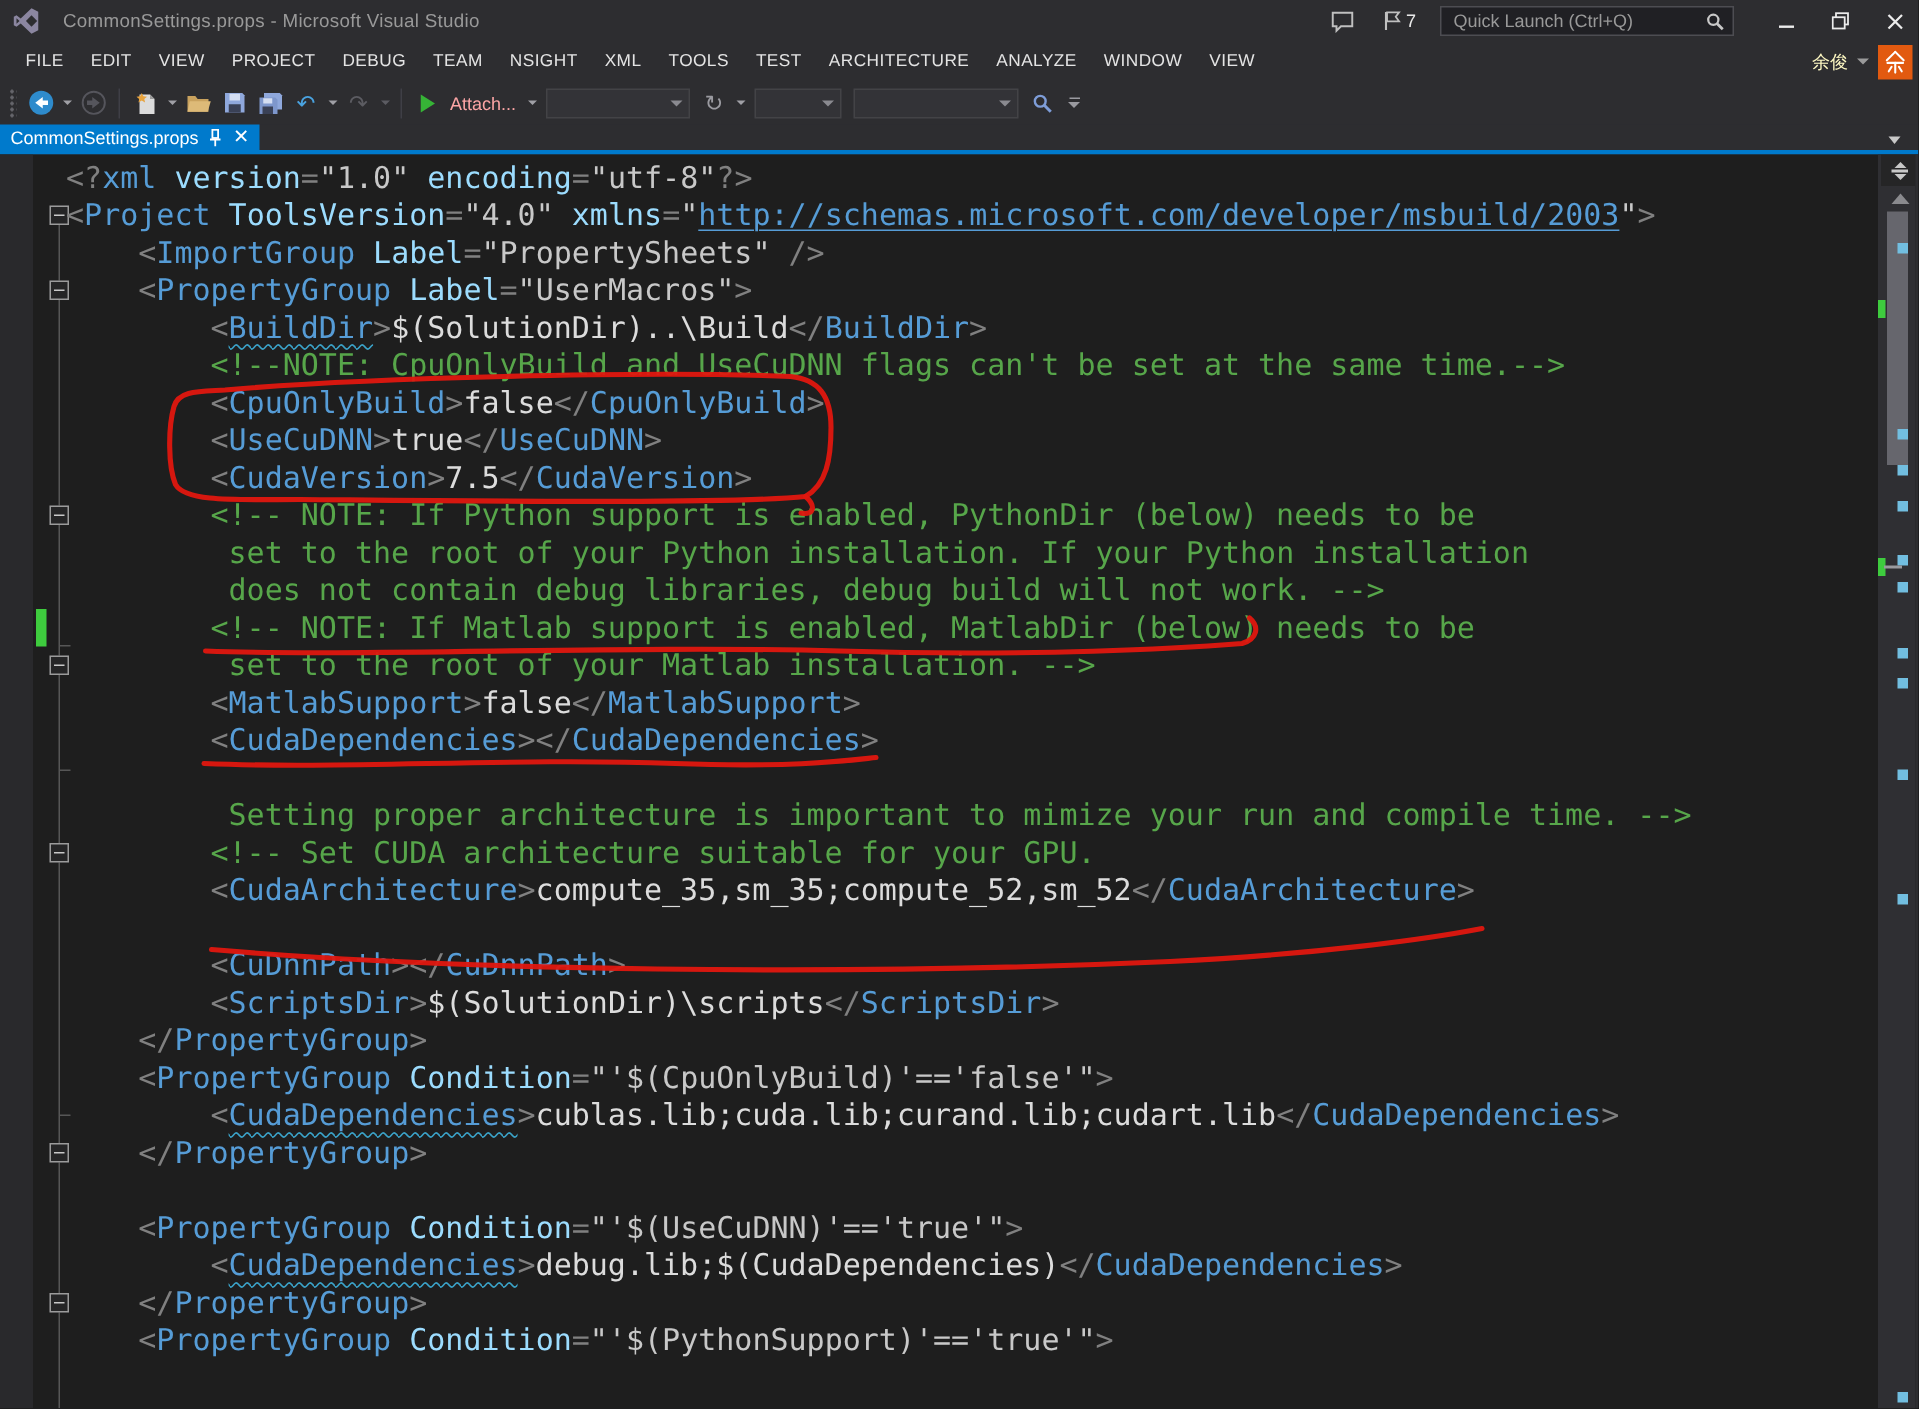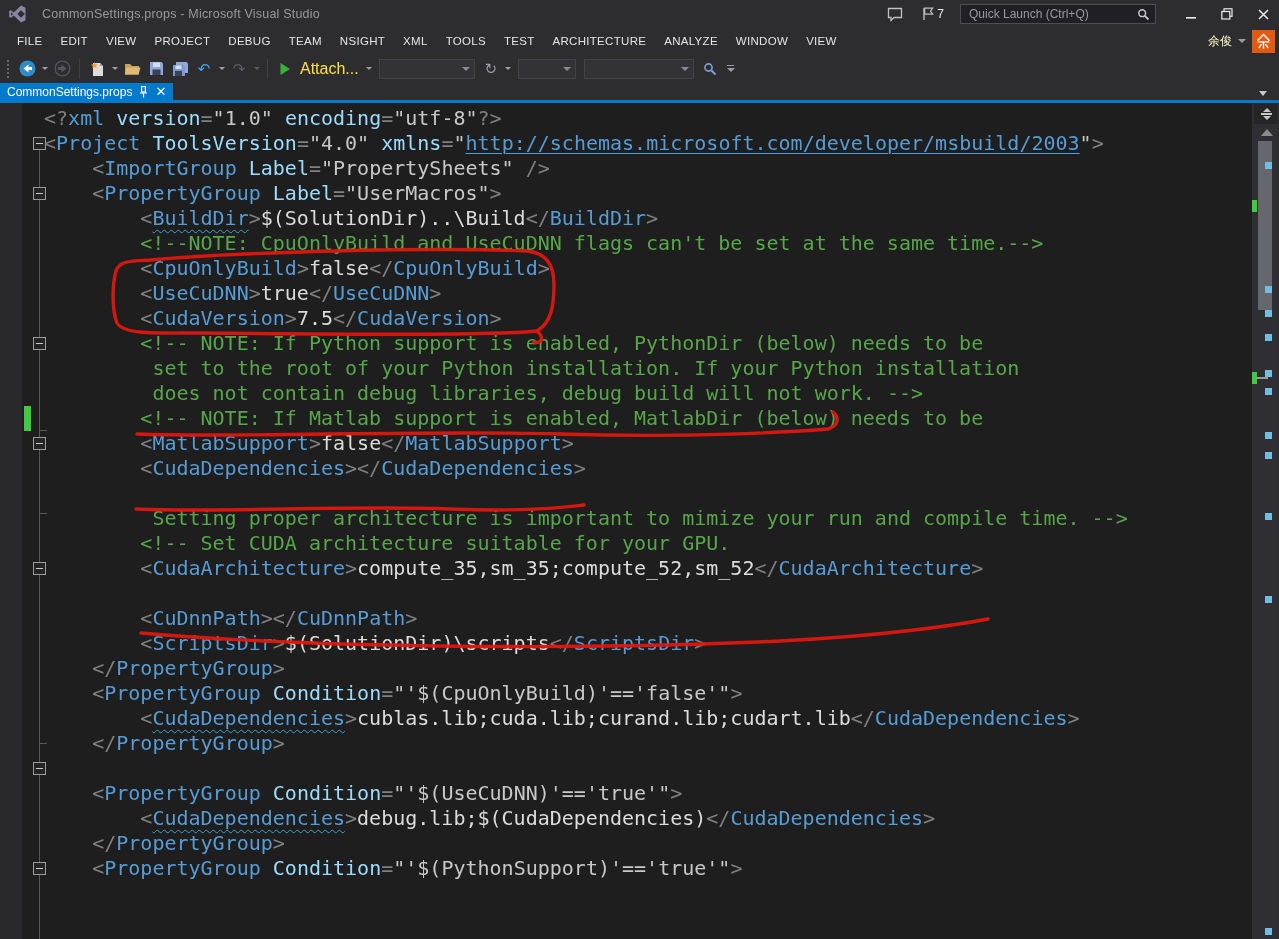--- a/index.html
+++ b/index.html
@@ -28,21 +28,21 @@
   .avatar { width:23px; height:23px; background:#E25A10; display:flex; align-items:center; justify-content:center; }
 
   
   .toolbar { height:29px; display:flex; align-items:center; padding-left:3px; gap:2px; }
   .grip { width:5px; height:20px; margin:0 3px; background-image:radial-gradient(circle,#66666C 1px,transparent 1.3px); background-size:4px 4px; }
   .tbtn { min-width:22px; height:22px; display:flex; align-items:center; justify-content:center; }
   .dd { width:9px; height:22px; display:flex; align-items:center; justify-content:center; }
   .dd i { width:0; height:0; border-left:3.5px solid transparent; border-right:3.5px solid transparent; border-top:3.5px solid #A0A0A6; }
   .dd.dim i { border-top-color:#5C5C62; }
   .tsep { width:1px; height:20px; background:#3F3F46; margin:0 4px; }
-  .attach-label { font-size:16px; color:#fde047; margin:0 4px 0 2px; }
+  .attach-label { font-size:12px; color:#fca5a5; margin:0 4px 0 2px; }
   .combo { height:20px; background:#333337; border:1px solid #434346; display:flex; align-items:center; justify-content:flex-end; margin:0 3px; }
   .combo .caret-down { margin-right:4px; border-top-color:#8A8A90; }
   .uarrow { font-size:15px; color:#4AA3E0; font-family:"DejaVu Sans", sans-serif; }
   .uarrow.dim { color:#5C5C62; }
   .overflow { display:flex; flex-direction:column; align-items:center; gap:2px; margin-left:4px; }
   .overflow b { width:7px; height:1px; background:#9A9AA0; }
 
   
   .tabrow { height:17px; background:#2D2D30; display:flex; align-items:flex-end; position:relative; }
   .tab { height:17px; background:#007ACC; display:flex; align-items:center; padding:0 7px; gap:7px; }
@@ -306,20 +306,21 @@
         <div class="cl">    <span class="s-d">&lt;</span><span class="s-t">PropertyGroup</span><span class="s-p"> </span><span class="s-a">Label</span><span class="s-d">=</span><span class="s-v">"UserMacros"</span><span class="s-d">&gt;</span></div>
         <div class="cl">        <span class="s-d">&lt;</span><span class="s-q">BuildDir</span><span class="s-d">&gt;</span><span class="s-x">$(SolutionDir)..\Build</span><span class="s-d">&lt;/</span><span class="s-t">BuildDir</span><span class="s-d">&gt;</span></div>
         <div class="cl">        <span class="s-c">&lt;!--NOTE: CpuOnlyBuild and UseCuDNN flags can't be set at the same time.--&gt;</span></div>
         <div class="cl">        <span class="s-d">&lt;</span><span class="s-t">CpuOnlyBuild</span><span class="s-d">&gt;</span><span class="s-x">false</span><span class="s-d">&lt;/</span><span class="s-t">CpuOnlyBuild</span><span class="s-d">&gt;</span></div>
         <div class="cl">        <span class="s-d">&lt;</span><span class="s-t">UseCuDNN</span><span class="s-d">&gt;</span><span class="s-x">true</span><span class="s-d">&lt;/</span><span class="s-t">UseCuDNN</span><span class="s-d">&gt;</span></div>
         <div class="cl">        <span class="s-d">&lt;</span><span class="s-t">CudaVersion</span><span class="s-d">&gt;</span><span class="s-x">7.5</span><span class="s-d">&lt;/</span><span class="s-t">CudaVersion</span><span class="s-d">&gt;</span></div>
         <div class="cl">        <span class="s-c">&lt;!-- NOTE: If Python support is enabled, PythonDir (below) needs to be</span></div>
         <div class="cl">         <span class="s-c">set to the root of your Python installation. If your Python installation</span></div>
         <div class="cl">         <span class="s-c">does not contain debug libraries, debug build will not work. --&gt;</span></div>
         <div class="cl">        <span class="s-c">&lt;!-- NOTE: If Matlab support is enabled, MatlabDir (below) needs to be</span></div>
+        <div class="cl">         <span class="s-c">set to the root of your Matlab installation. --&gt;</span></div>
         <div class="cl">        <span class="s-d">&lt;</span><span class="s-t">MatlabSupport</span><span class="s-d">&gt;</span><span class="s-x">false</span><span class="s-d">&lt;/</span><span class="s-t">MatlabSupport</span><span class="s-d">&gt;</span></div>
         <div class="cl">        <span class="s-d">&lt;</span><span class="s-t">CudaDependencies</span><span class="s-d">&gt;</span><span class="s-d">&lt;/</span><span class="s-t">CudaDependencies</span><span class="s-d">&gt;</span></div>
         <div class="cl"></div>
         <div class="cl">         <span class="s-c">Setting proper architecture is important to mimize your run and compile time. --&gt;</span></div>
         <div class="cl">        <span class="s-c">&lt;!-- Set CUDA architecture suitable for your GPU.</span></div>
         <div class="cl">        <span class="s-d">&lt;</span><span class="s-t">CudaArchitecture</span><span class="s-d">&gt;</span><span class="s-x">compute_35,sm_35;compute_52,sm_52</span><span class="s-d">&lt;/</span><span class="s-t">CudaArchitecture</span><span class="s-d">&gt;</span></div>
         <div class="cl"></div>
         <div class="cl">        <span class="s-d">&lt;</span><span class="s-t">CuDnnPath</span><span class="s-d">&gt;</span><span class="s-d">&lt;/</span><span class="s-t">CuDnnPath</span><span class="s-d">&gt;</span></div>
         <div class="cl">        <span class="s-d">&lt;</span><span class="s-t">ScriptsDir</span><span class="s-d">&gt;</span><span class="s-x">$(SolutionDir)\scripts</span><span class="s-d">&lt;/</span><span class="s-t">ScriptsDir</span><span class="s-d">&gt;</span></div>
         <div class="cl">    <span class="s-d">&lt;/</span><span class="s-t">PropertyGroup</span><span class="s-d">&gt;</span></div>

